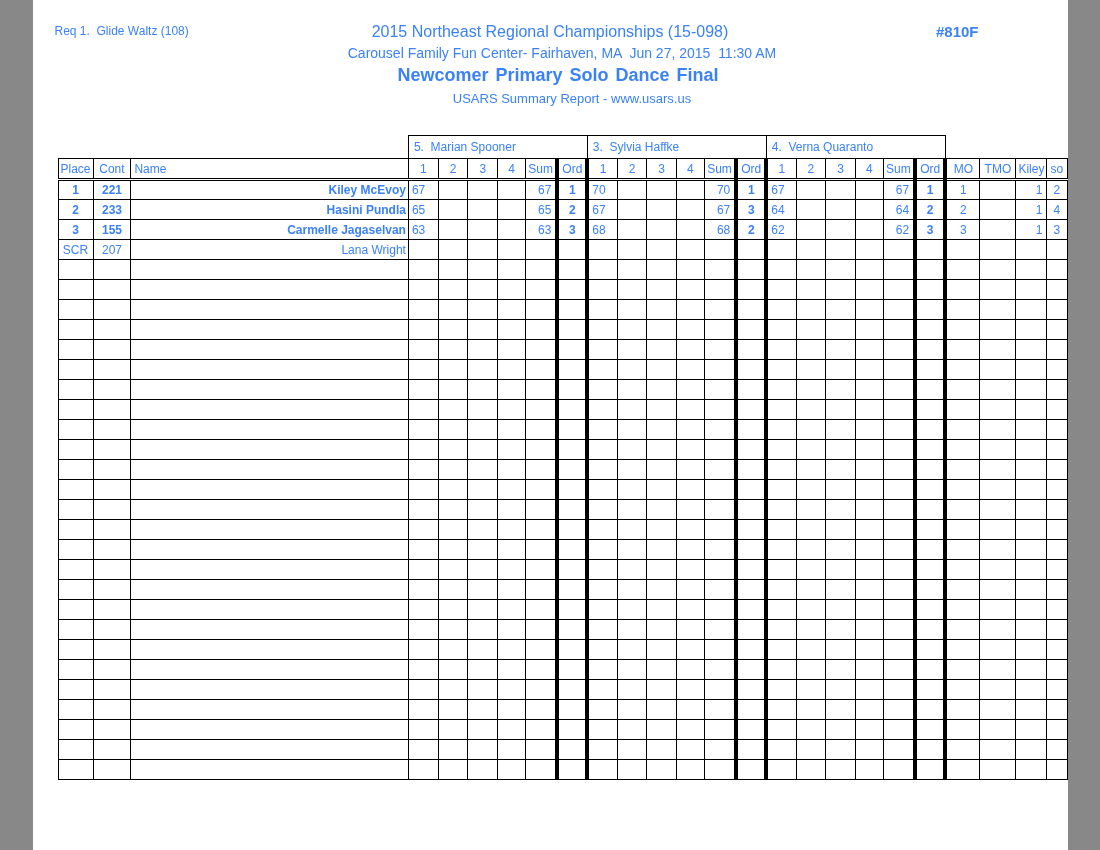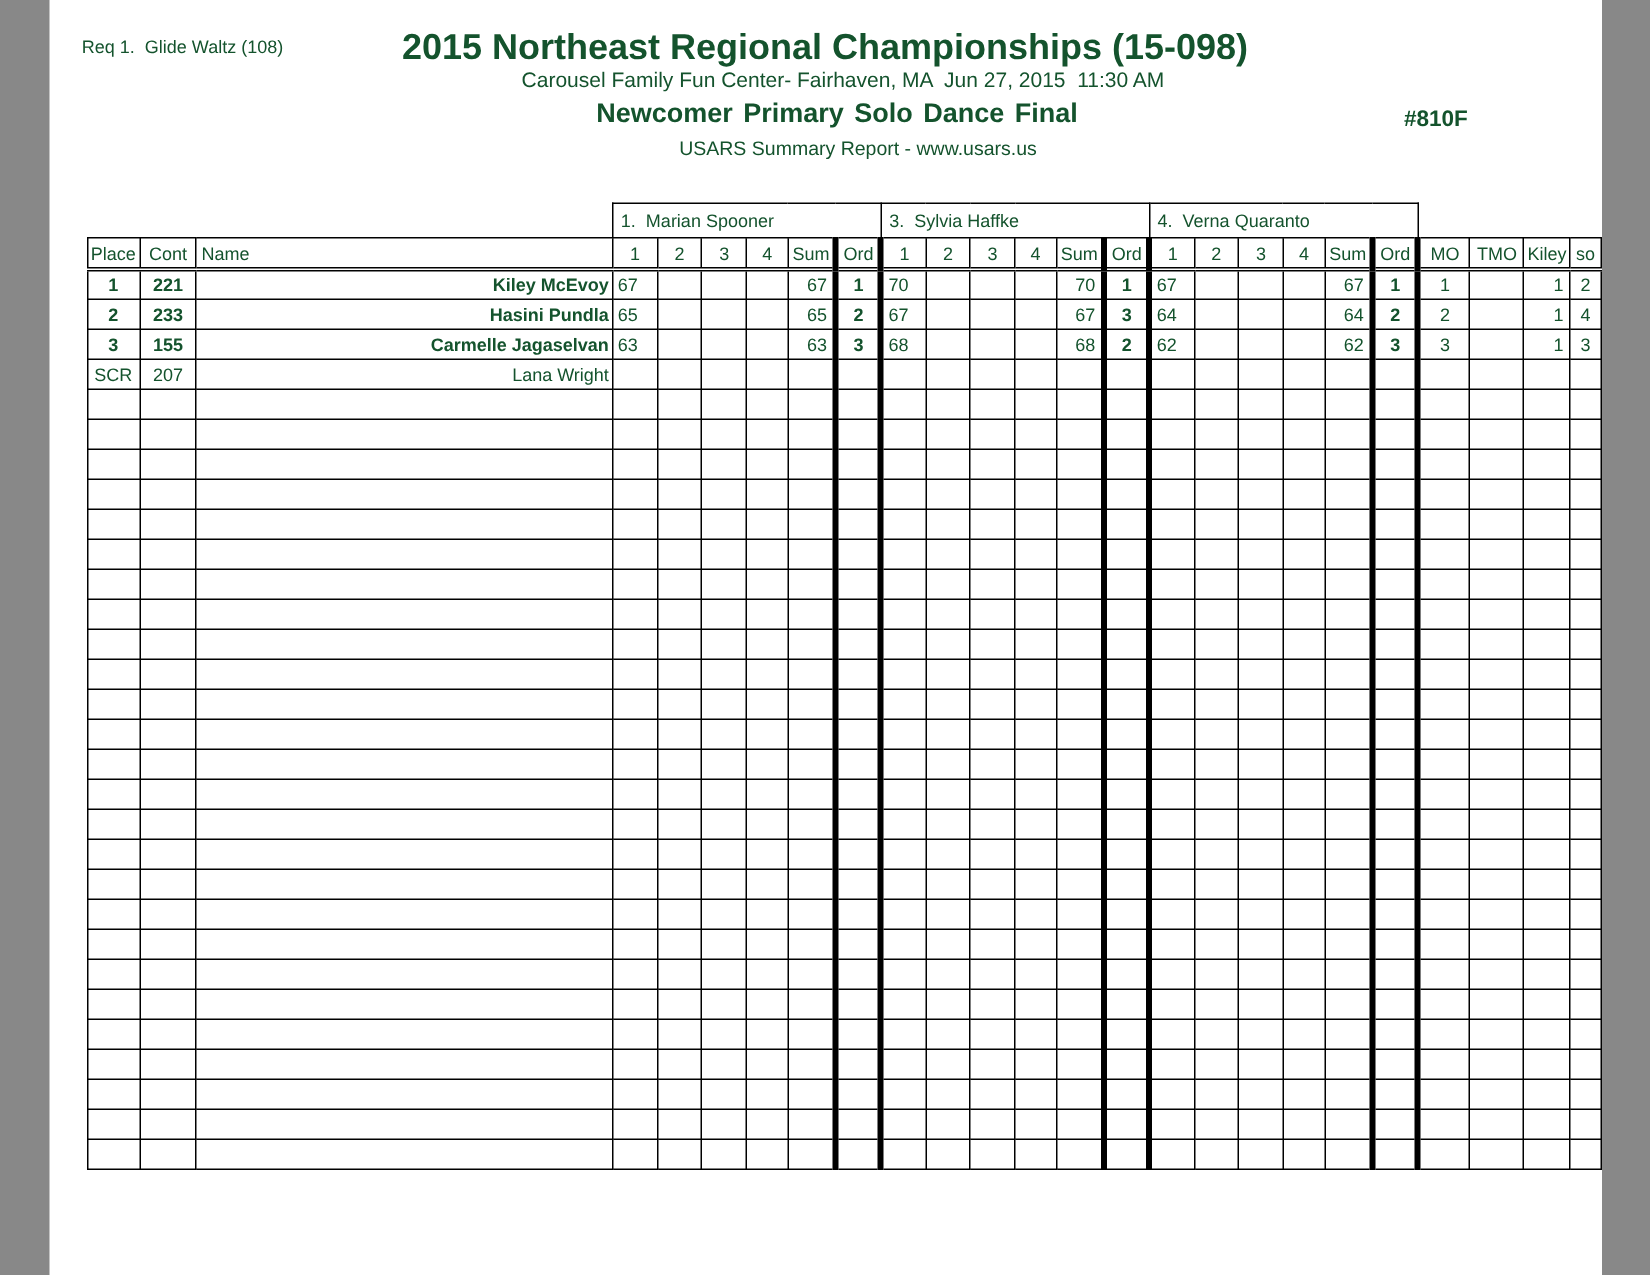--- a/index.html
+++ b/index.html
@@ -1,28 +1,28 @@
 <!DOCTYPE html>
 <html><head>
 <meta charset="utf-8">
 <style>
   * { box-sizing: border-box; }
   html,body { margin:0; padding:0; background:#888; }
   .page {
     position:relative; width:1035px; height:850px; background:#ffffff;
-    font-family:"Liberation Sans","DejaVu Sans",sans-serif; color:#14532d;
+    font-family:"Liberation Sans","DejaVu Sans",sans-serif; color:#3b82f6;
     overflow:hidden; margin:0 auto;
   }
   .req-label { position:absolute; left:22px; top:24px; font-size:12px; white-space:pre; }
   .title-block { position:absolute; left:0; top:20px; width:100%; text-align:center; }
-  .title-main { font-size:24px; font-weight:bold; line-height:23px; white-space:pre; }
+  .title-main { font-size:16px; font-weight:normal; line-height:23px; white-space:pre; }
   .title-venue { font-size:14px; line-height:20px; white-space:pre;margin-left:24px; }
   .title-event { font-size:18px; font-weight:bold; line-height:24px; word-spacing:2px;padding-left:16px; }
   .title-report { font-size:13px; line-height:23px;padding-left:44px; }
-  .event-number { position:absolute; right:89px; top:23px; font-size:15px; font-weight:bold;margin-top:48px; }
+  .event-number { position:absolute; right:89px; top:23px; font-size:15px; font-weight:bold; }
 
   table.results { position:absolute; left:25px; top:135px; border-collapse:collapse; table-layout:fixed; }
   th, td {
     border:1px solid #000; padding:0 2px; font-size:12px; font-weight:normal;
     height:20px; line-height:18px; white-space:pre; overflow:hidden;
   }
   tr.jrow td { height:23px; line-height:21px; }
   tr.jrow td.spacer { border:0; background:transparent; }
   tr.jrow td.jbox { text-align:left; padding-left:5px; font-size:12px; }
   tr.hrow th { border-bottom:3px double #000; height:21px; }
@@ -80,21 +80,21 @@
         <col style="width: 32px;">
         <col style="width: 30px;">
         <col style="width: 35px;">
         <col style="width: 36px;">
         <col style="width: 28px;">
         <col style="width: 20px;">
       </colgroup>
     <thead>
         <tr class="jrow">
           <td class="spacer" colspan="3"></td>
-          <td class="jbox" colspan="6">1.  Marian Spooner</td>
+          <td class="jbox" colspan="6">5.  Marian Spooner</td>
           <td class="jbox" colspan="6">3.  Sylvia Haffke</td>
           <td class="jbox" colspan="6">4.  Verna Quaranto</td>
           <td class="spacer" colspan="4"></td>
         </tr>
         <tr class="hrow">
           <th class="c">Place</th>
           <th class="c">Cont</th>
           <th class="l">Name</th>
           <th class="c">1</th>
           <th class="c">2</th>

